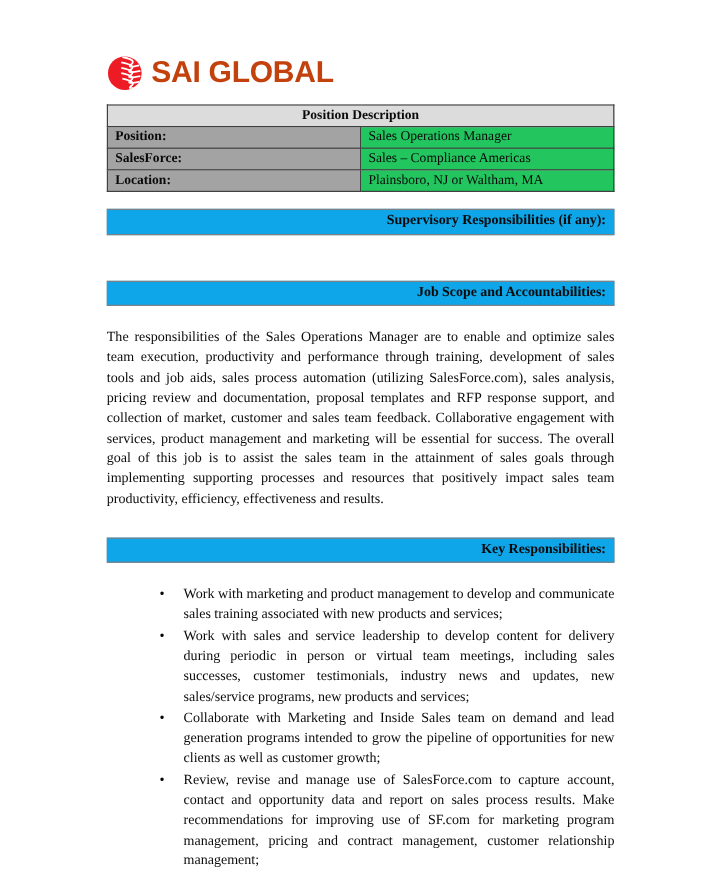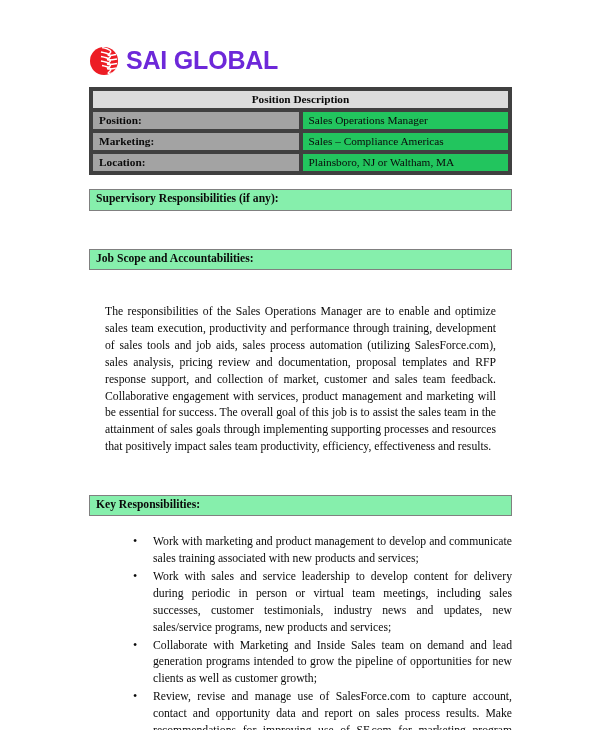--- a/index.html
+++ b/index.html
@@ -38,33 +38,33 @@
     margin-right: 7px;
     flex: 0 0 auto;
     position: relative;
     top: 1px;
   }
   .logo-text {
     font-family: "Liberation Sans", "DejaVu Sans", sans-serif;
     font-weight: bold;
     font-size: 25px;
     letter-spacing: -0.2px;
-    color: #6d28d9;
+    color: #c2410c;
     line-height: 1;
   }
 
   
   table.pd {
     width: 100%;
     border-collapse: collapse;
     table-layout: fixed;
     margin-bottom: 14px;
   }
   table.pd td {
-    border: 4px solid #404040;
+    border: 1px solid #404040;
     padding: 1px 6px 2px 6px;
     font-size: 11.3px;
     line-height: 1.25;
     color: #0a0a0a;
     height: 15px;
     vertical-align: middle;
   }
   td.pd-title {
     background: #dcdcdc;
     text-align: center;
@@ -76,43 +76,44 @@
     font-weight: bold;
     width: 192px;
   }
   td.pd-value {
     background: #22c55e;
     font-weight: normal;
   }
 
   
   .sec-head {
-    background: #86efac;
+    background: #0ea5e9;
     border: 1px solid #808080;
     font-weight: bold;
     font-size: 11.6px;
     color: #0a0a0a;
     padding: 2px 6px 3px 6px;
     line-height: 1.25;
+    text-align: right;
   }
 
   .gap-after-head { height: 18px; }
 
   .plain-line {
     font-size: 11.4px;
     color: #0a0a0a;
     padding-left: 8px;
     line-height: 1.3;
   }
   .spacer-md { height: 20px; }
   .spacer-lg { height: 23px; }
 
   
   p.body {
-    margin: 16px;
+    margin: 0;
     text-align: justify;
     font-size: 11.7px;
     line-height: 1.44;
     color: #0a0a0a;
     hyphens: none;
   }
 
   
   ul.resp {
     margin: 0;
@@ -167,21 +168,21 @@
     <table class="pd">
       <tbody>
         <tr>
           <td class="pd-title" colspan="2">Position Description</td>
         </tr>
         <tr>
           <td class="pd-label">Position:</td>
           <td class="pd-value">Sales Operations Manager</td>
         </tr>
         <tr>
-          <td class="pd-label">Marketing:</td>
+          <td class="pd-label">SalesForce:</td>
           <td class="pd-value">Sales – Compliance Americas</td>
         </tr>
         <tr>
           <td class="pd-label">Location:</td>
           <td class="pd-value">Plainsboro, NJ or Waltham, MA</td>
         </tr>
       </tbody>
     </table>
 
     <div class="sec-head">Supervisory Responsibilities (if any):</div>

